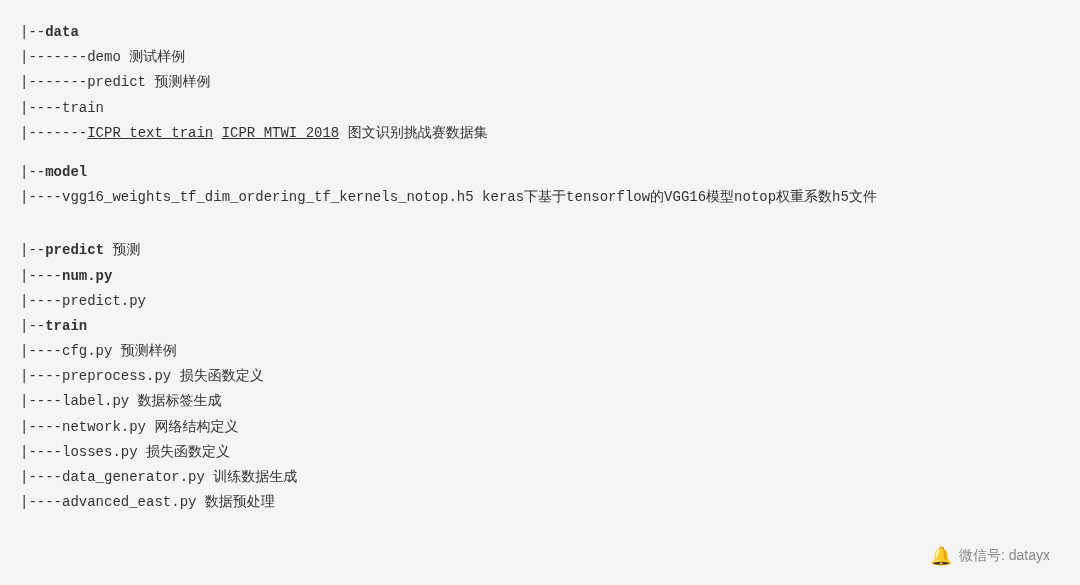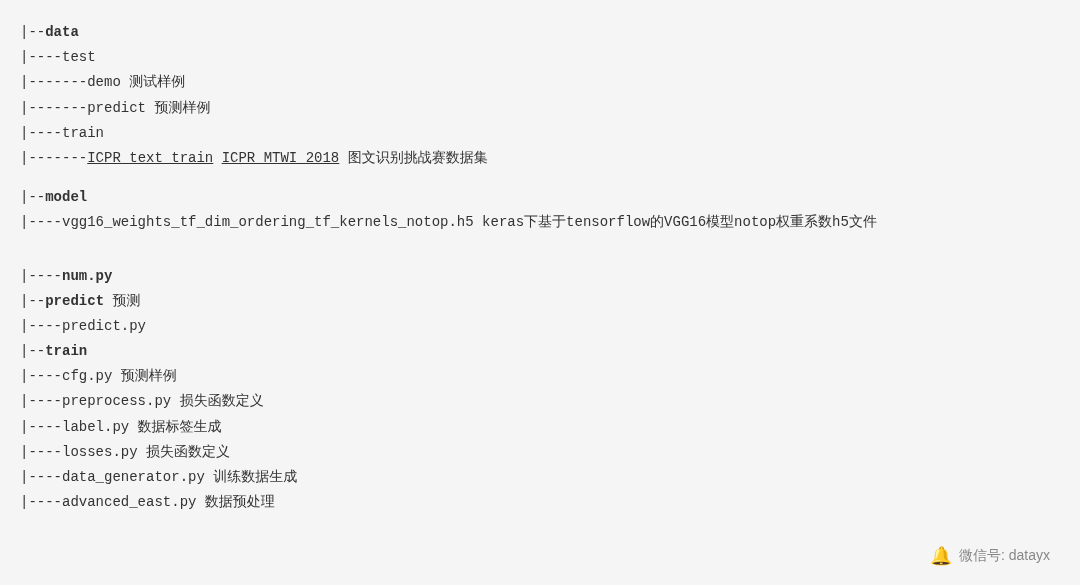--- a/index.html
+++ b/index.html
@@ -45,54 +45,54 @@
       font-size: 18px;
     }
   </style>
 </head>
 <body>
 
 <div>
 
   <div class="line"><span>|--</span><span class="bold">data</span></div>
 
-  <div class="line"><span>|----test</span></div>
 
   <div class="line"><span>|-------demo 测试样例</span></div>
 
   <div class="line"><span>|-------predict 预测样例</span></div>
 
   <div class="line"><span>|----train</span></div>
 
   <div class="line"><span>|-------</span><span class="underline">ICPR_text_train</span><span> </span><span class="underline">ICPR_MTWI_2018</span><span> 图文识别挑战赛数据集</span></div>
 
   <div class="spacer"></div>
 
   <div class="line"><span>|--</span><span class="bold">model</span></div>
 
 
   <div class="line"><span>|----vgg16_weights_tf_dim_ordering_tf_kernels_notop.h5 keras下基于tensorflow的VGG16模型notop权重系数h5文件</span></div>
 
   <div class="spacer"></div>
   <div class="spacer"></div>
 
+  <div class="line"><span>|--</span><span class="bold">predict</span><span> 预测</span></div>
+
   <div class="line"><span>|----</span><span class="bold">num.py</span></div>
-
-  <div class="line"><span>|--</span><span class="bold">predict</span><span> 预测</span></div>
 
   <div class="line"><span>|----predict.py</span></div>
 
   <div class="line"><span>|--</span><span class="bold">train</span></div>
 
   <div class="line"><span>|----cfg.py 预测样例</span></div>
 
   <div class="line"><span>|----preprocess.py 损失函数定义</span></div>
 
   <div class="line"><span>|----label.py 数据标签生成</span></div>
 
+  <div class="line"><span>|----network.py 网络结构定义</span></div>
 
   <div class="line"><span>|----losses.py 损失函数定义</span></div>
 
   <div class="line"><span>|----data_generator.py 训练数据生成</span></div>
 
   <div class="line"><span>|----advanced_east.py 数据预处理</span></div>
 </div>
 
 <div class="watermark">
   <span class="wechat-icon">🔔</span>

